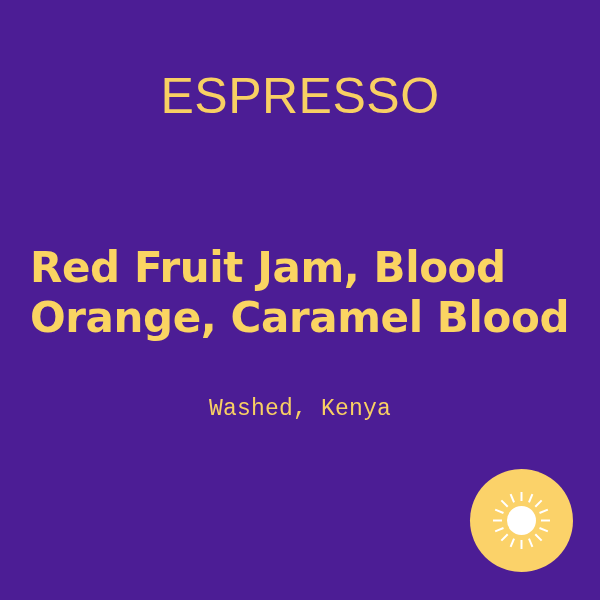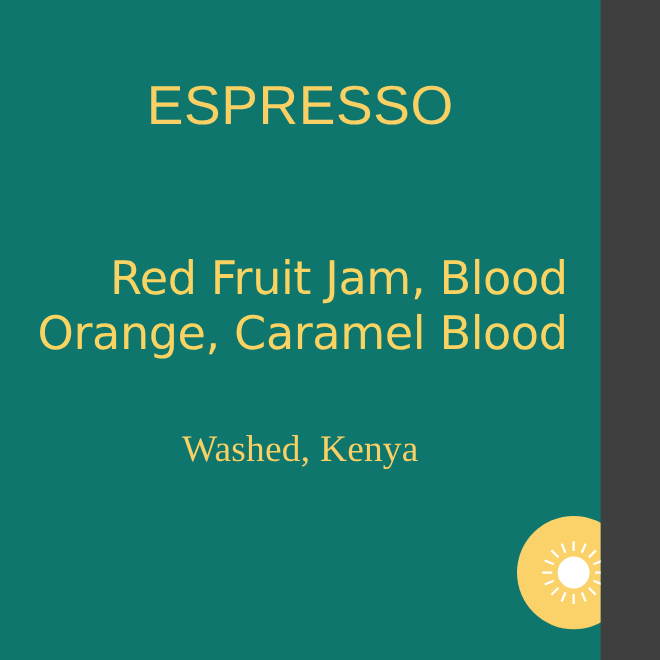--- a/index.html
+++ b/index.html
@@ -8,24 +8,24 @@
     padding: 0;
   }
 
   body {
     background: #3f3f3f;
     font-family: "DejaVu Sans", sans-serif;
   }
 
   #card {
     position: relative;
-    width: 546px;
+    width: 600px;
     height: 600px;
     overflow: hidden;
-    background: #0f766e;
+    background: #4c1d95;
     box-sizing: border-box;
   }
 
   
   .title {
     position: absolute;
     left: 0;
     right: 0;
     top: 68px;
     text-align: center;
@@ -36,45 +36,45 @@
     letter-spacing: 0.5px;
     color: #f8d063;
     white-space: nowrap;
   }
 
   
   .headline {
     position: absolute;
     left: 30px;
     right: 30px;
-    top: 228px;
-    text-align: right;
+    top: 243px;
+    text-align: left;
     font-family: "DejaVu Sans", sans-serif;
-    font-weight: normal;
+    font-weight: bold;
     font-size: 42px;
     line-height: 50px;
     letter-spacing: -0.4px;
     color: #fad462;
   }
 
   .headline-line {
     display: block;
     white-space: nowrap;
   }
 
   
   .subtitle {
     position: absolute;
     left: 0;
     right: 0;
     top: 392px;
     text-align: center;
-    font-family: Liberation Serif, serif;
+    font-family: Liberation Mono, monospace;
     font-weight: 400;
-    font-size: 34px;
+    font-size: 23px;
     line-height: 34px;
     letter-spacing: 0.2px;
     color: #f9d063;
     white-space: nowrap;
   }
 
   
   .badge {
     position: absolute;
     left: 470px;

